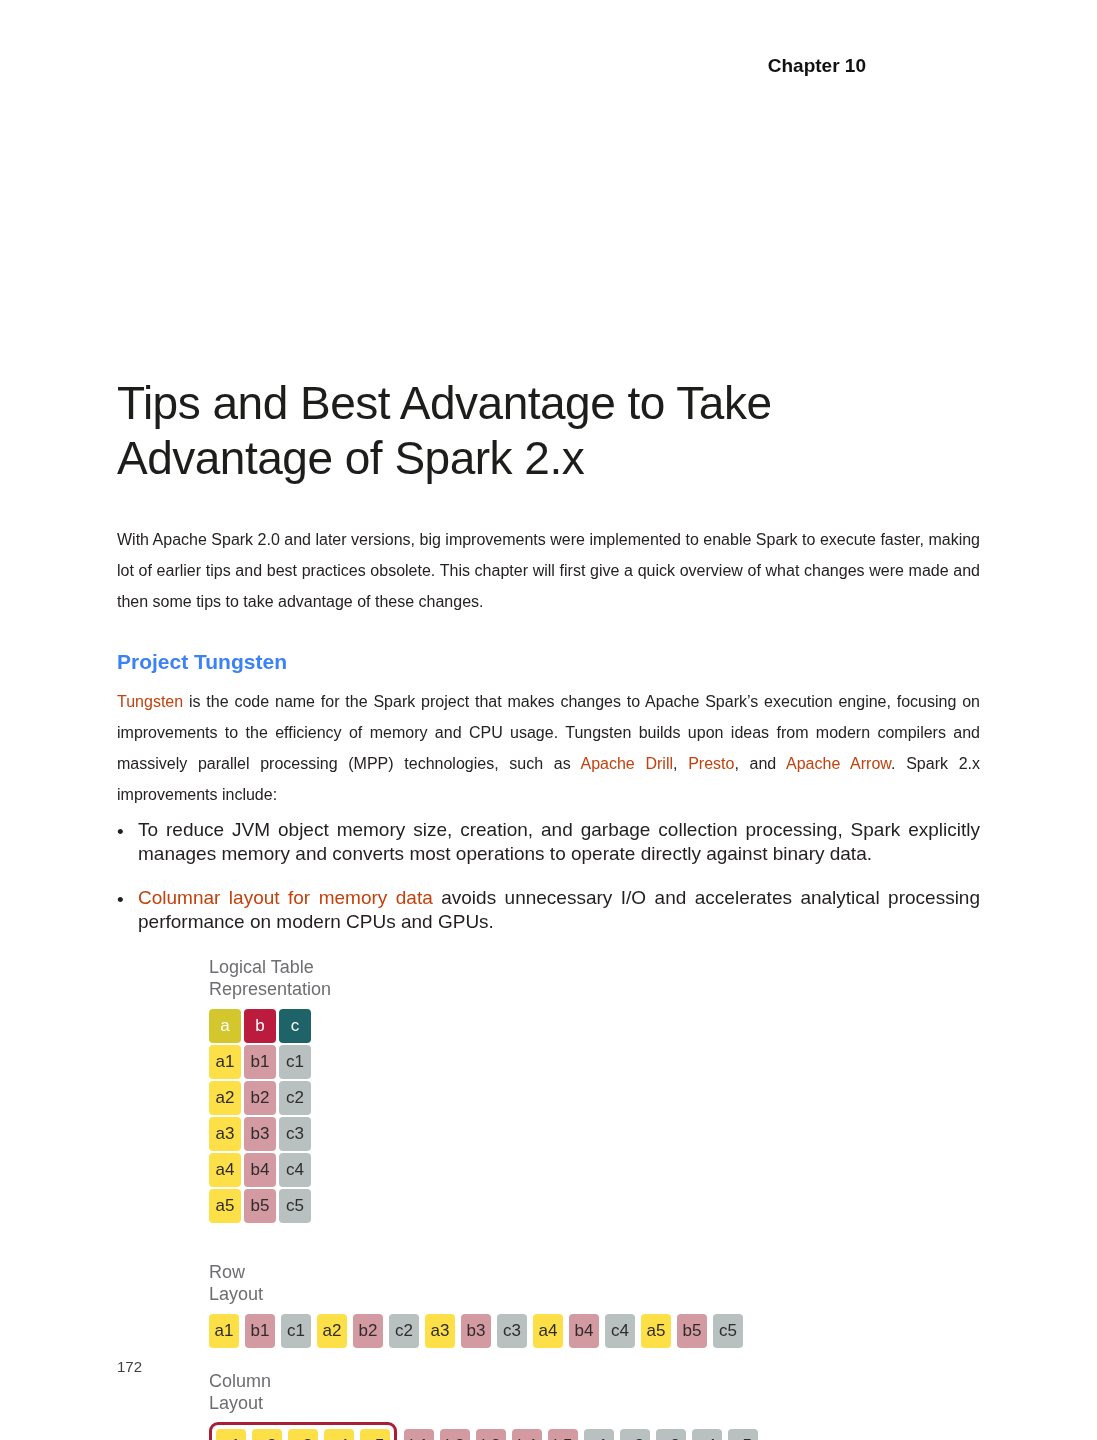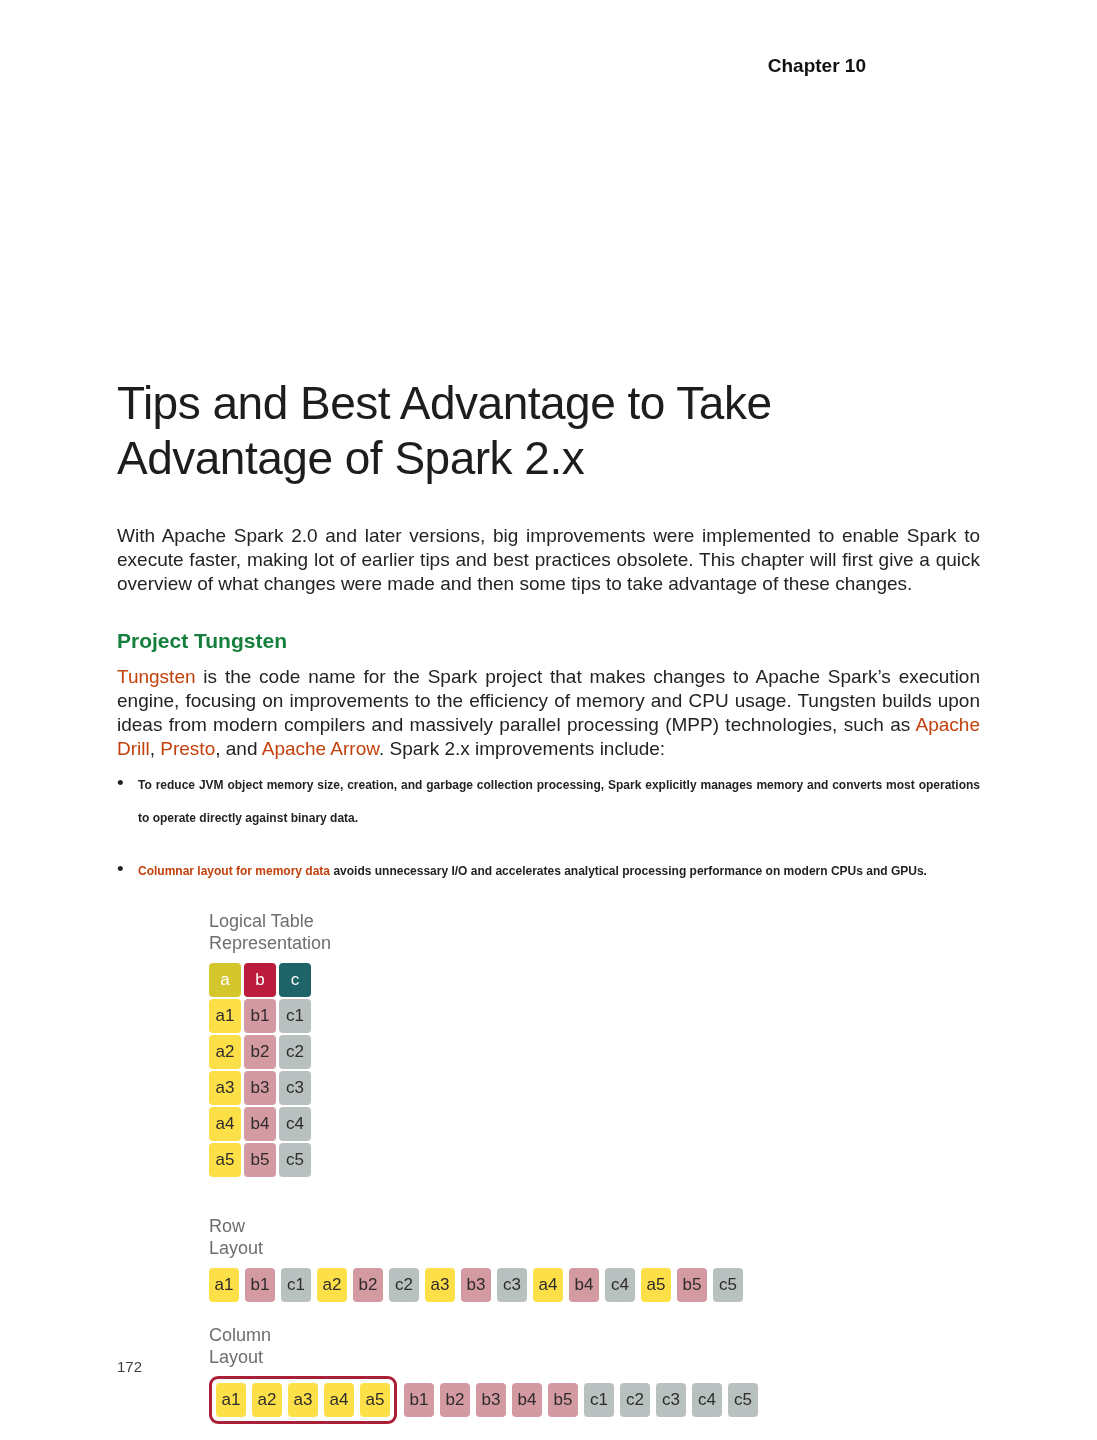--- a/index.html
+++ b/index.html
@@ -21,40 +21,40 @@
   .main { margin:0 117px; width:863px; }
 
   .doc-title {
     padding-top:376px;
     font-size:46px; line-height:55px; font-weight:400;
     letter-spacing:-0.5px; color:#1d1d1b;
   }
   .doc-title span { display:block; }
 
   p.body-text {
-    font-size:19px; line-height:24px;
+    font-size:16px; line-height:31px;
     text-align:justify; color:#262224;
   }
   .intro { margin-top:38px; }
 
   .section-heading {
     margin-top:32px;
     font-size:21px; line-height:25px; font-weight:700;
-    color:#15803d;
+    color:#3b82f6;
   }
   .section-para { margin-top:12px; }
 
   .link { color:#c2410c; cursor:pointer; }
 
   ul.bullets { margin-top:8px; list-style:none; }
   ul.bullets li { display:flex; margin-bottom:20px; }
   ul.bullets li:last-child { margin-bottom:0; }
   .bullet-marker { flex:none; width:21px; font-size:19px; line-height:27px; }
   .bullet-marker::before { content:"\2022"; }
-  .bullet-text { flex:1; font-size:12px; line-height:33px; text-align:justify;font-weight:bold; }
+  .bullet-text { flex:1; font-size:19px; line-height:24px; text-align:justify; }
 
   
   .diagram { margin:22px 0 0 92px; display:flex; gap:38px;flex-direction:column; }
 
   .diagram-label {
     font-size:18px; line-height:22px; color:#6d6e71;
     white-space:nowrap; height:44px; margin-bottom:9px;
   }
   .diagram-label span { display:block; }
 

